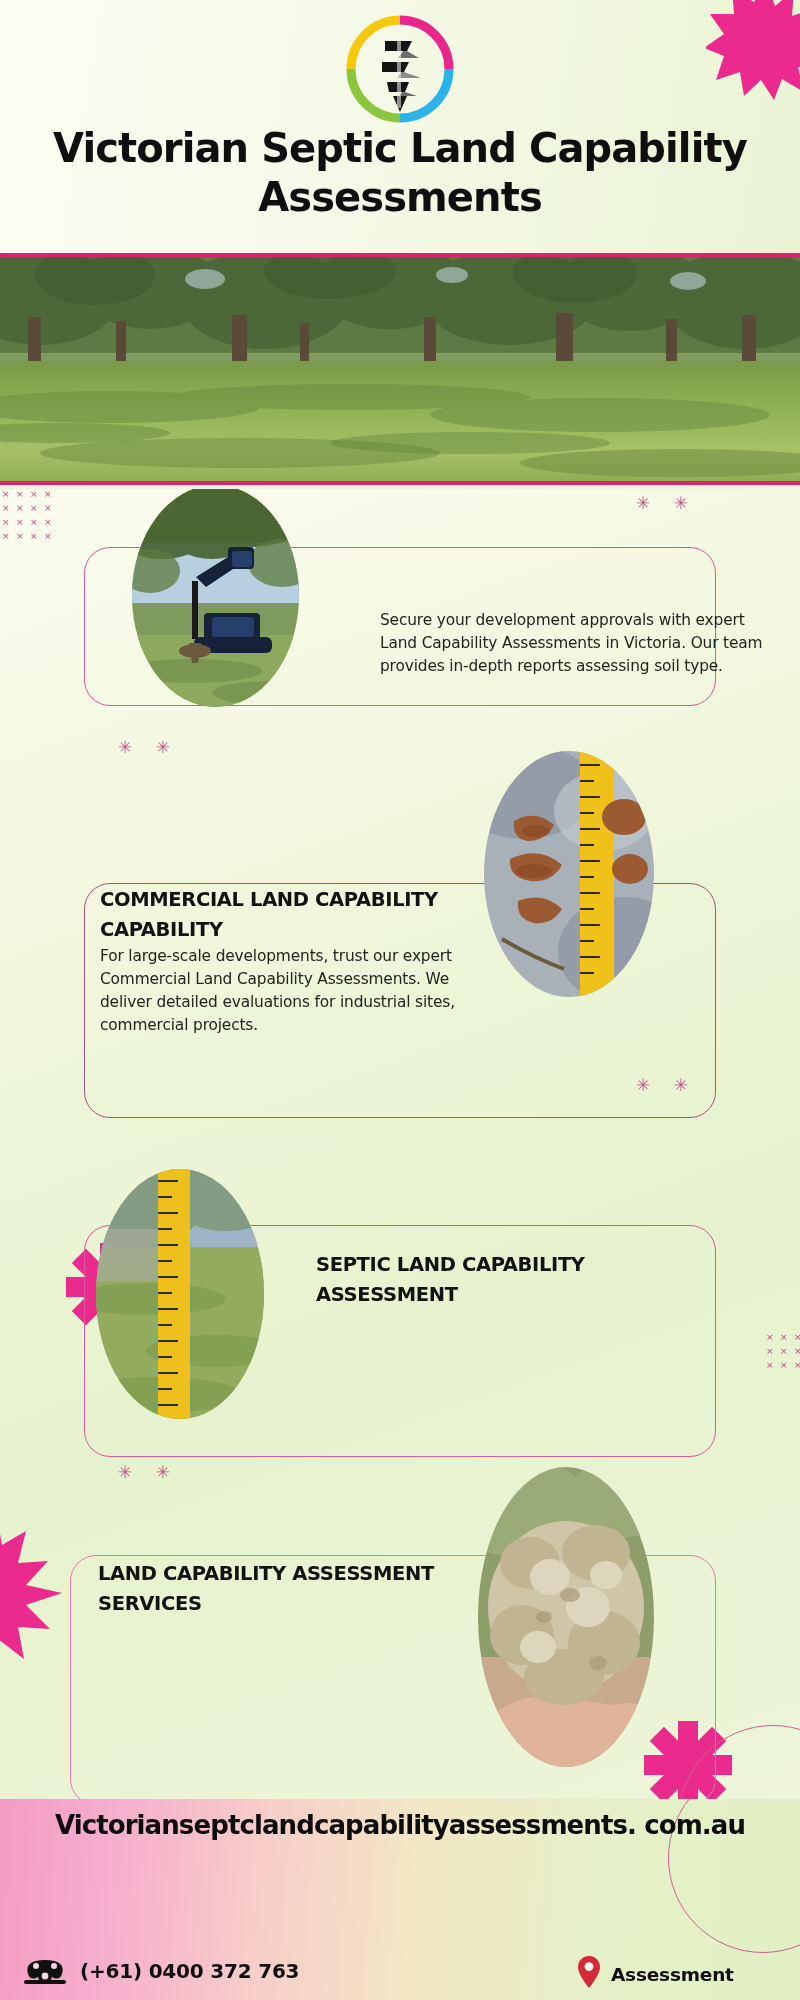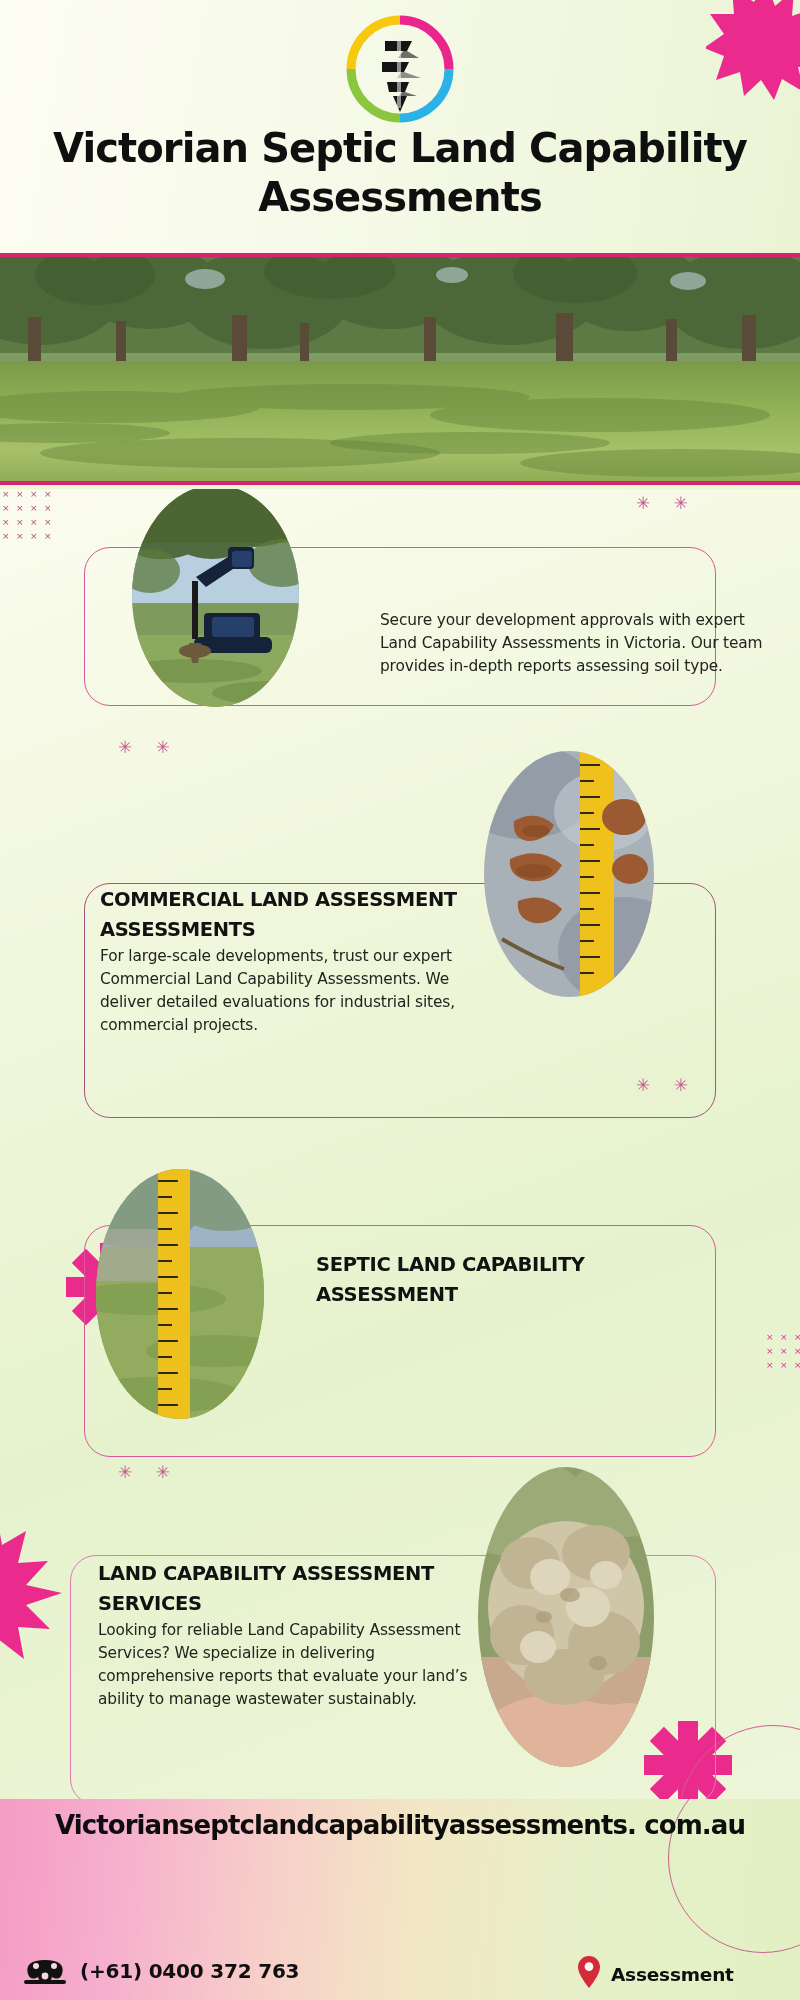--- a/index.html
+++ b/index.html
@@ -375,21 +375,21 @@
           <ellipse cx="140" cy="66" rx="22" ry="18"></ellipse>
           <ellipse cx="146" cy="118" rx="18" ry="15"></ellipse>
         </g>
         <g fill="#7e431f" opacity="0.5">
           <ellipse cx="52" cy="80" rx="14" ry="6"></ellipse>
             <ellipse cx="50" cy="120" rx="18" ry="7"></ellipse>
         </g>
         <path d="M18 188 q30 18 62 30" stroke="#6b5b3a" stroke-width="4" fill="none"></path>
       </svg>
     </div>
-    <div class="card-head" style="left:100px; top:396px; width:370px;">COMMERCIAL LAND ASSESSMENT ASSESSMENTS</div>
+    <div class="card-head" style="left:100px; top:396px; width:370px;">COMMERCIAL LAND CAPABILITY CAPABILITY</div>
     <div class="card-body" style="left:100px; top:456px; width:378px;">For large-scale developments, trust our expert Commercial Land Capability Assessments. We deliver detailed evaluations for industrial sites, commercial projects.</div>
 
     <div class="card card-pink" style="left:84px; top:736px; width:632px; height:232px;"></div>
     <div class="photo" style="left:96px; top:680px; width:168px; height:250px;">
       <svg viewBox="0 0 168 250" preserveAspectRatio="none" aria-hidden="true">
         <rect width="168" height="250" fill="#8fa85f"></rect>
         <rect width="168" height="78" fill="#9db4c6"></rect>
         <g fill="#7e9572" opacity="0.8">
             <ellipse cx="40" cy="40" rx="64" ry="40"></ellipse>
             <ellipse cx="130" cy="28" rx="58" ry="34"></ellipse>
@@ -456,21 +456,20 @@
             <ellipse cx="128" cy="108" rx="16" ry="14"></ellipse>
         </g>
         <g fill="#a89a78" opacity="0.7">
           <ellipse cx="92" cy="128" rx="10" ry="7"></ellipse>
             <ellipse cx="66" cy="150" rx="8" ry="6"></ellipse>
           <ellipse cx="120" cy="196" rx="9" ry="7"></ellipse>
         </g>
       </svg>
     </div>
     <div class="card-head" style="left:98px; top:1070px; width:352px;">LAND CAPABILITY ASSESSMENT SERVICES</div>
-    <div class="card-body" style="left:98px; top:1130px; width:380px;">Looking for reliable Land Capability Assessment Services? We specialize in delivering comprehensive reports that evaluate your land’s ability to manage wastewater sustainably.</div>
 
   </div>
 
   <div class="footer">
 
     <div class="footer-ring"></div>
 
     <div class="site-url">Victorianseptclandcapabilityassessments. com.au</div>
 
     <div class="contact-row">

